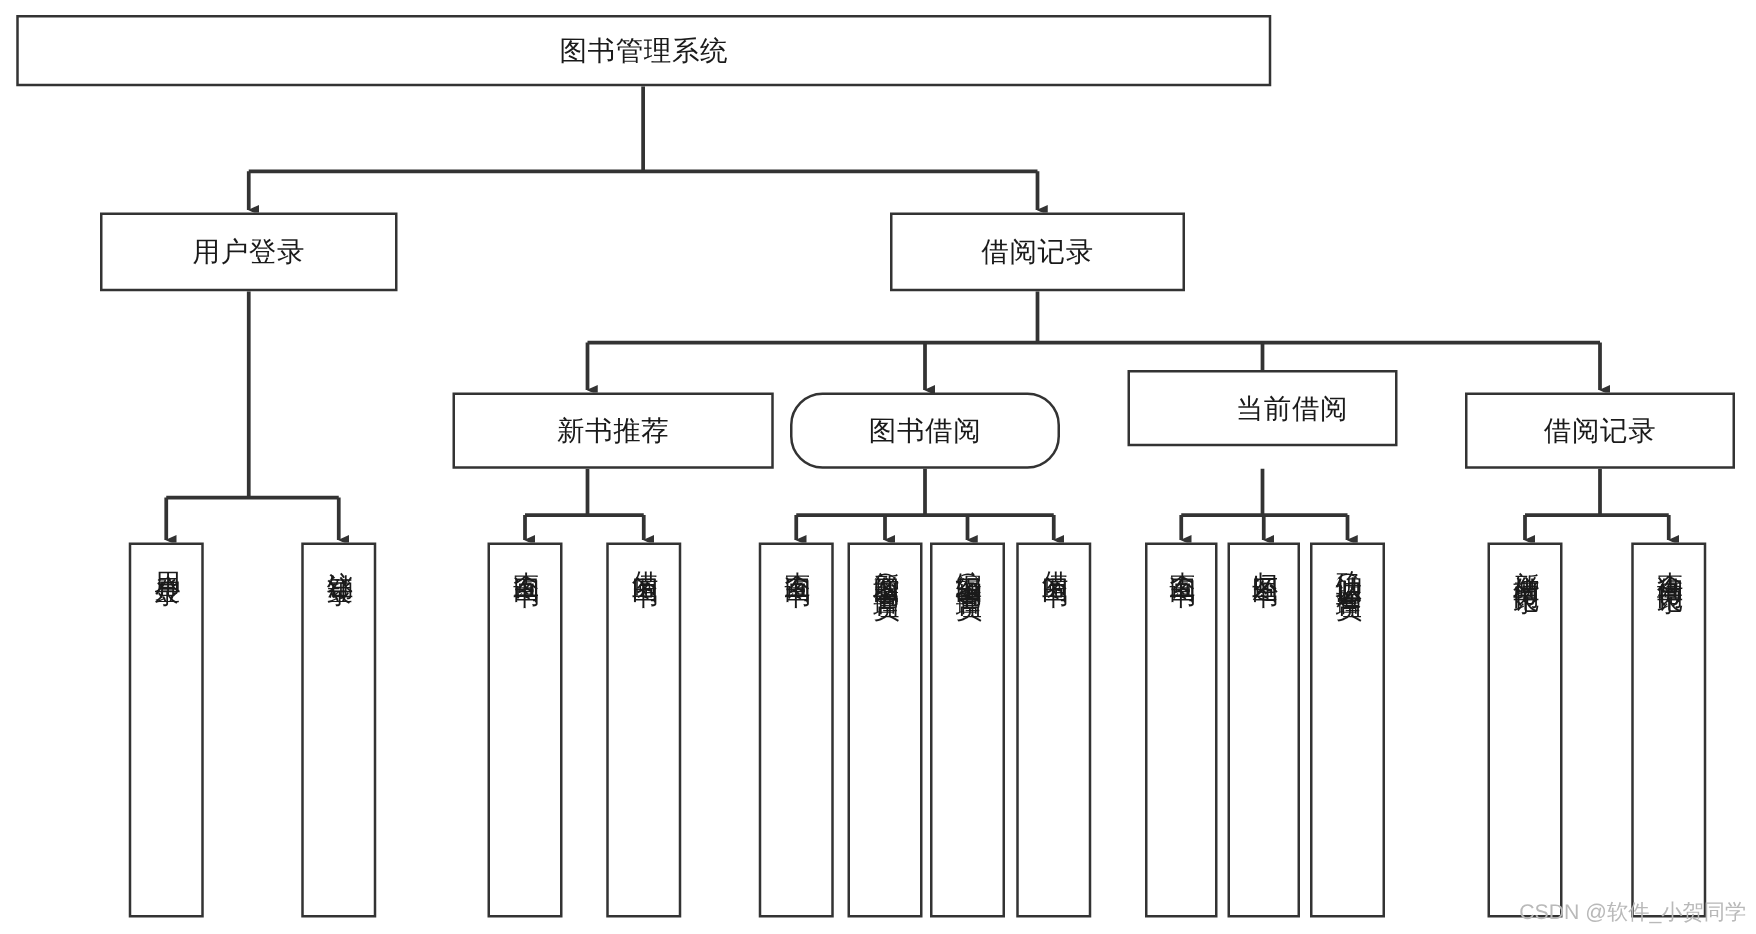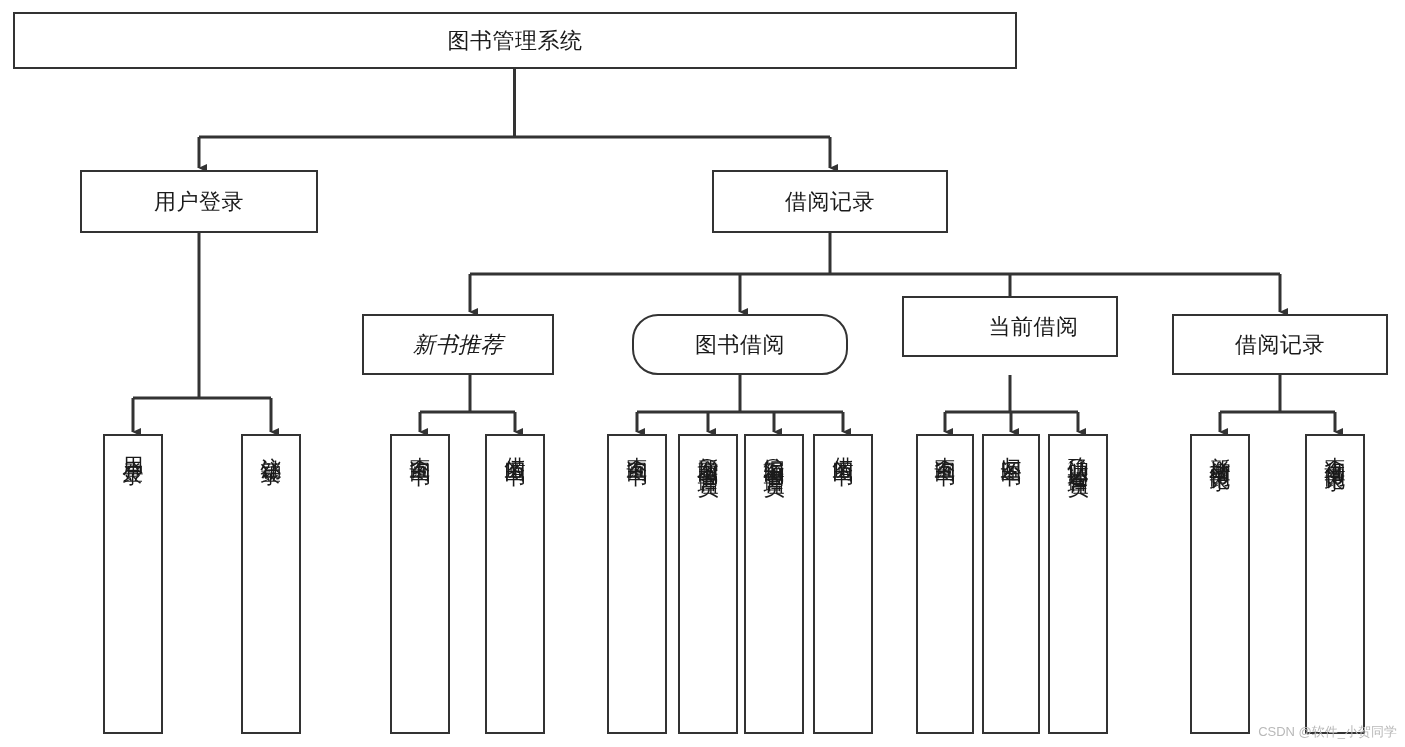--- a/index.html
+++ b/index.html
@@ -65,21 +65,21 @@
     font-size: 21px;
     line-height: 1.05;
     letter-spacing: 3px;
     white-space: nowrap;
   }
   
   #watermark {
     position: absolute;
     right: 8px;
     bottom: 6px;
-    font-size: 13px;
+    font-size: 17px;
     color: #b9b9b9;
     z-index: 3;
     white-space: nowrap;
     user-select: none;
   }
 </style>
 </head>
 <body>
 
 <div id="canvas">
@@ -130,21 +130,21 @@
   <div id="nodes">
       <div class="node horiz root" style="left: 13px; top: 12px; width: 1004px; height: 57px;">
         <span class="label">图书管理系统</span>
       </div>
       <div class="node horiz" style="left: 80px; top: 170px; width: 238px; height: 63px;">
         <span class="label">用户登录</span>
       </div>
       <div class="node horiz" style="left: 712px; top: 170px; width: 236px; height: 63px;">
         <span class="label">借阅记录</span>
       </div>
-      <div class="node horiz" style="left: 362px; top: 314px; width: 192px; height: 61px; font-style: italic;">
+      <div class="node horiz" style="left: 362px; top: 314px; width: 257px; height: 61px;">
         <span class="label">新书推荐</span>
       </div>
       <div class="node horiz" style="left: 632px; top: 314px; width: 216px; height: 61px; border-radius: 26px;">
         <span class="label">图书借阅</span>
       </div>
       <div class="node horiz" style="left: 902px; top: 296px; width: 216px; height: 61px; padding-left: 47px;">
         <span class="label">当前借阅</span>
       </div>
       <div class="node horiz" style="left: 1172px; top: 314px; width: 216px; height: 61px; align-items: center;">
         <span class="label">借阅记录</span>

